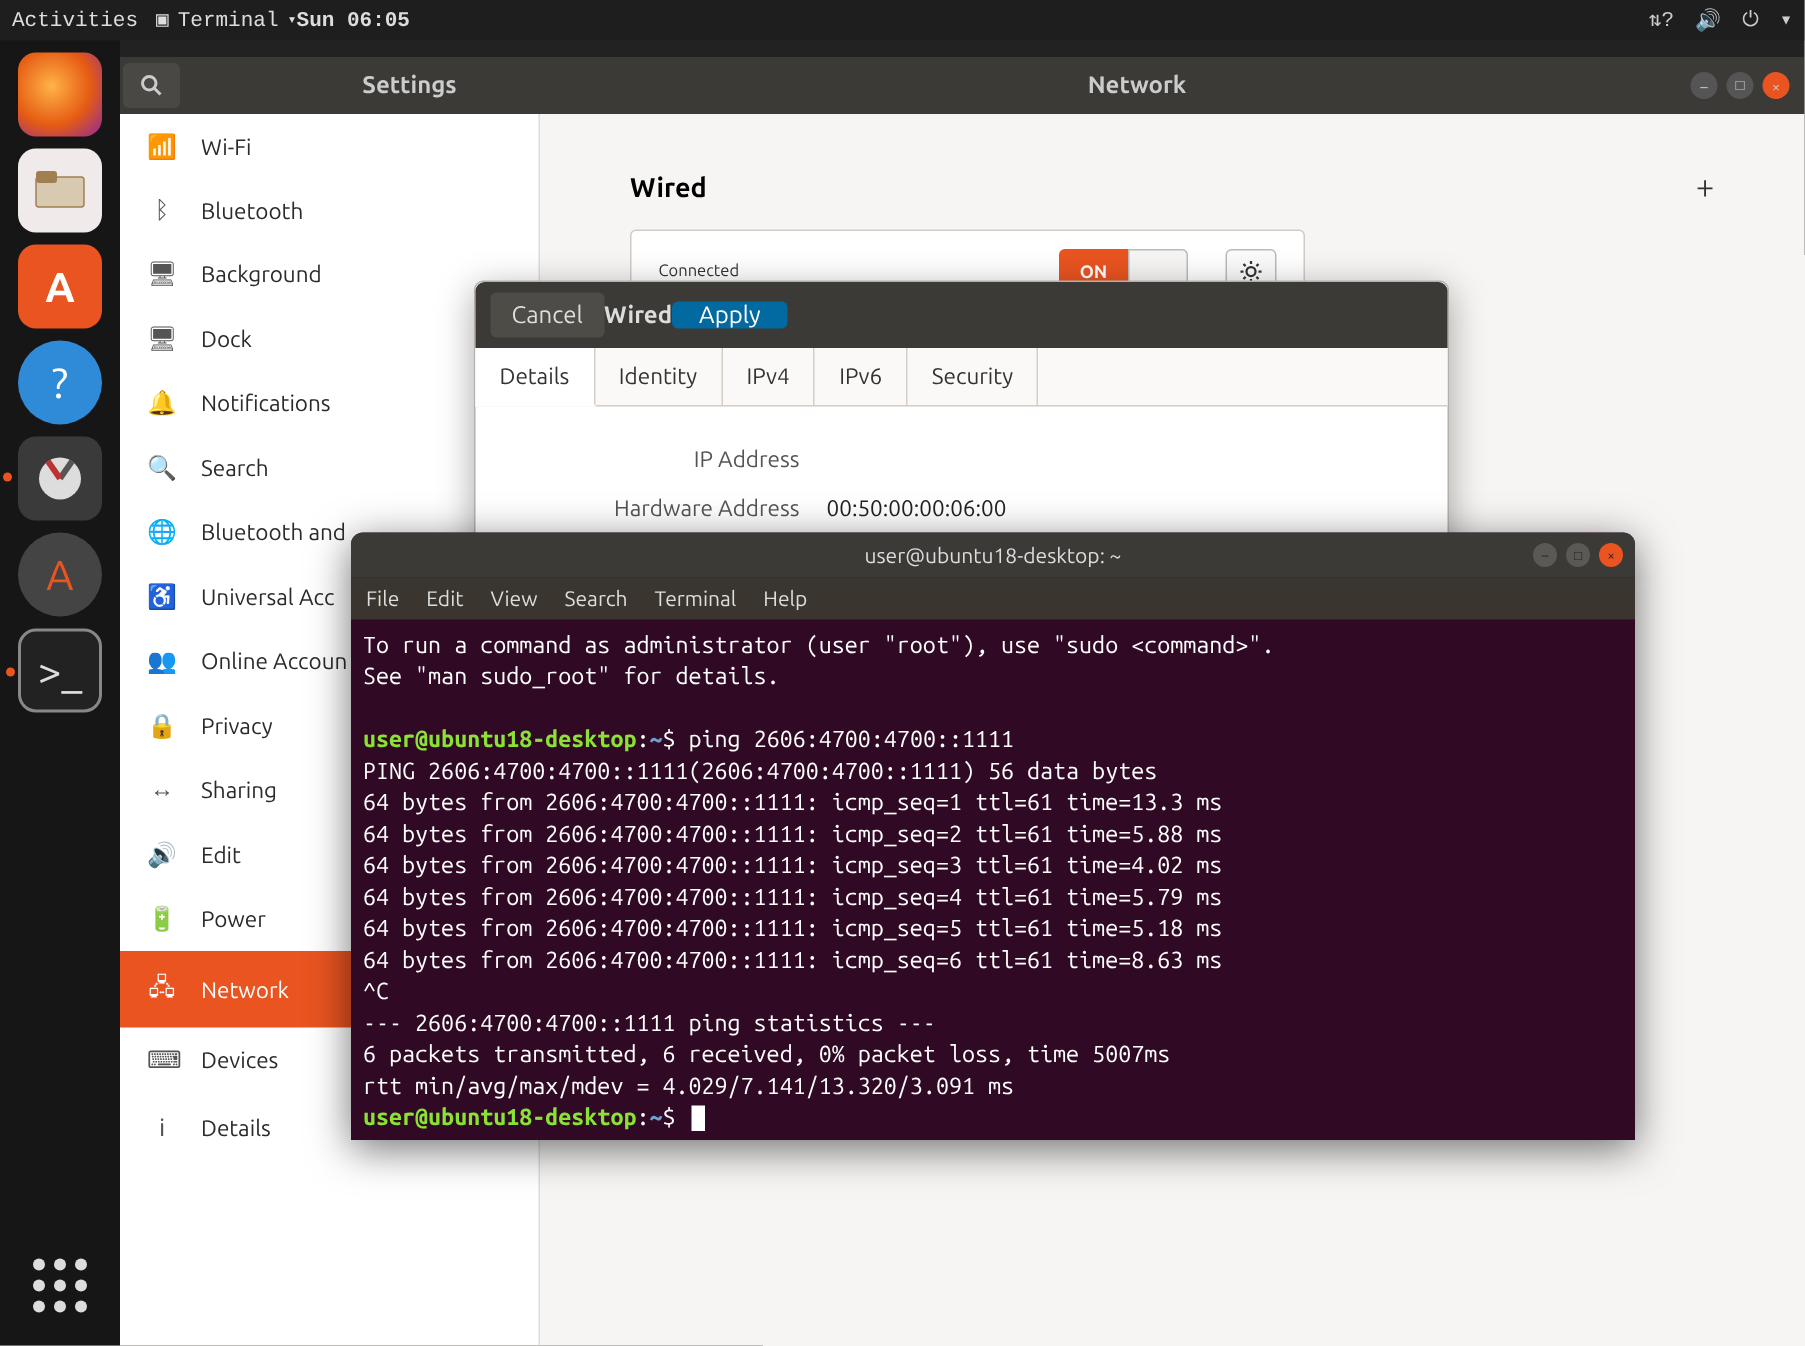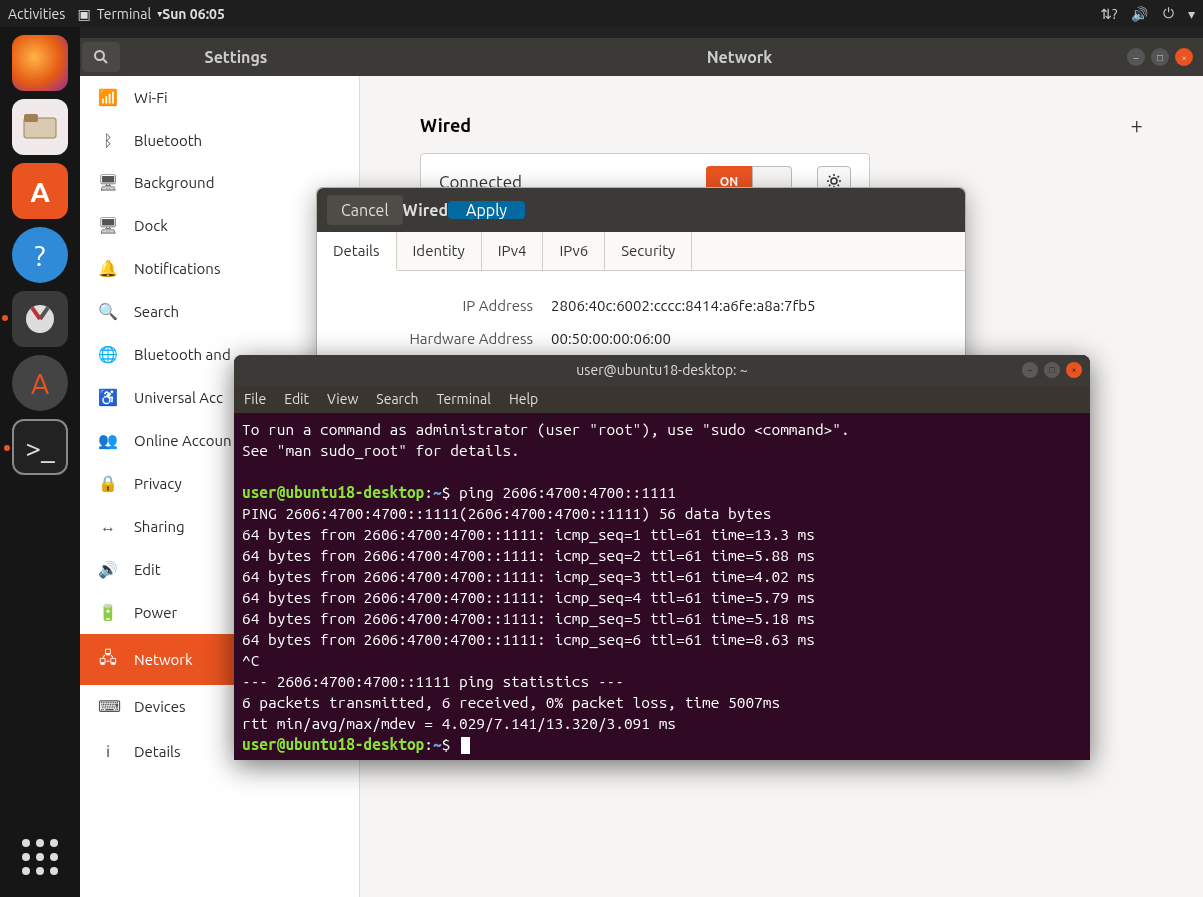--- a/index.html
+++ b/index.html
@@ -13,20 +13,21 @@
 
 
 .topbar {
   height: 27px;
   background: #1e1e1e;
   color: #ddd;
   display: flex;
   align-items: center;
   font-size: 14px;
   padding: 0 8px;
+  font-family: Liberation Mono, monospace;
 }
 .topbar .left { display: flex; gap: 12px; align-items: center;}
 .topbar .center { flex:1; text-align:left; font-weight:600;}
 .topbar .right { display:flex; gap:14px; align-items:center; color:#ccc;}
 .topbar .appmenu { display:flex; gap:6px; align-items:center;}
 .topbar .appmenu .drop { font-size:10px;}
 
 
 .dock {
   position:absolute; top:27px; left:0; bottom:0;
@@ -54,21 +55,21 @@
 
 
 .settings-win {
   position:absolute; top:38px; left:80px; right:0;
   height:859px;
   background:#f6f5f4;
   display:flex; flex-direction:column;
 }
 .settings-titlebar {
   height:38px; background:#3b3a37; color:#ccc;
-  display:flex; align-items:center;
+  display:flex; align-items:center;gap:37px;
 }
 .settings-titlebar .search-btn {
   width:38px; height:30px; margin-left:2px;
   display:flex; align-items:center; justify-content:center;
   background:#4a4845; border-radius:4px;
 }
 .settings-titlebar .title-left { width:232px; text-align:center; font-size:16px; font-weight:600;}
 .settings-titlebar .title-center { flex:1; text-align:center; font-weight:600;}
 .settings-titlebar .winctrl { display:flex; gap:6px; margin-right:10px;}
 .settings-titlebar .winctrl span { width:18px; height:18px; border-radius:50%; background:#555; display:flex; align-items:center; justify-content:center; font-size:10px;}
@@ -89,21 +90,21 @@
 
 .settings-main { flex:1; padding:36px 60px; background:#f6f5f4;}
 .section-head { display:flex; justify-content:space-between; align-items:center; margin-bottom:16px;}
 .section-head h3 { font-size:18px; font-weight:600;}
 .plus-btn { font-size:22px; font-weight:300; cursor:pointer; color:#333;}
 .conn-card {
   border:1px solid #cfcbc7; border-radius:4px; background:#fff;
   padding:12px 18px; display:flex; align-items:center; justify-content:space-between;
   width:450px;
 }
-.conn-card .status { font-size:17px; color:#333;}
+.conn-card .status { font-size:11px; color:#333;}
 .conn-card .ctrls { display:flex; gap:25px; align-items:center;}
 .toggle {
   width:86px; height:30px; border-radius:4px; background:#ddd;
   position:relative; display:flex; align-items:center;
 }
 .toggle .on { background:#e95420; color:#fff; width:46px; height:100%; display:flex; align-items:center; justify-content:center; font-size:12px; font-weight:600; border-radius:4px 0 0 4px;}
 .toggle .knob { width:40px; height:30px; background:#f6f5f4; border:1px solid #bbb; border-radius:0 4px 4px 0;}
 .gear-btn { width:34px; height:30px; border:1px solid #bbb; background:#fafafa; border-radius:4px; display:flex; align-items:center; justify-content:center;}
 .vpn-plus { margin-top:80px; display:flex; justify-content:flex-end; width:450px;}
 
@@ -342,21 +343,20 @@
   <div class="wired-tabs" id="wired-tabs">
       <div class="tab active">Details</div>
       <div class="tab">Identity</div>
       <div class="tab">IPv4</div>
       <div class="tab">IPv6</div>
       <div class="tab">Security</div>
     </div>
   <div class="wired-body" id="wired-rows">
       <div class="wired-row">
         <div class="lbl">IP Address</div>
-        <div class="val">2806:40c:6002:cccc:8414:a6fe:a8a:7fb5</div>
       </div>
       <div class="wired-row">
         <div class="lbl">Hardware Address</div>
         <div class="val">00:50:00:00:06:00</div>
       </div>
     </div>
 </div>
 
 <div class="term-win">
   <div class="term-title">

